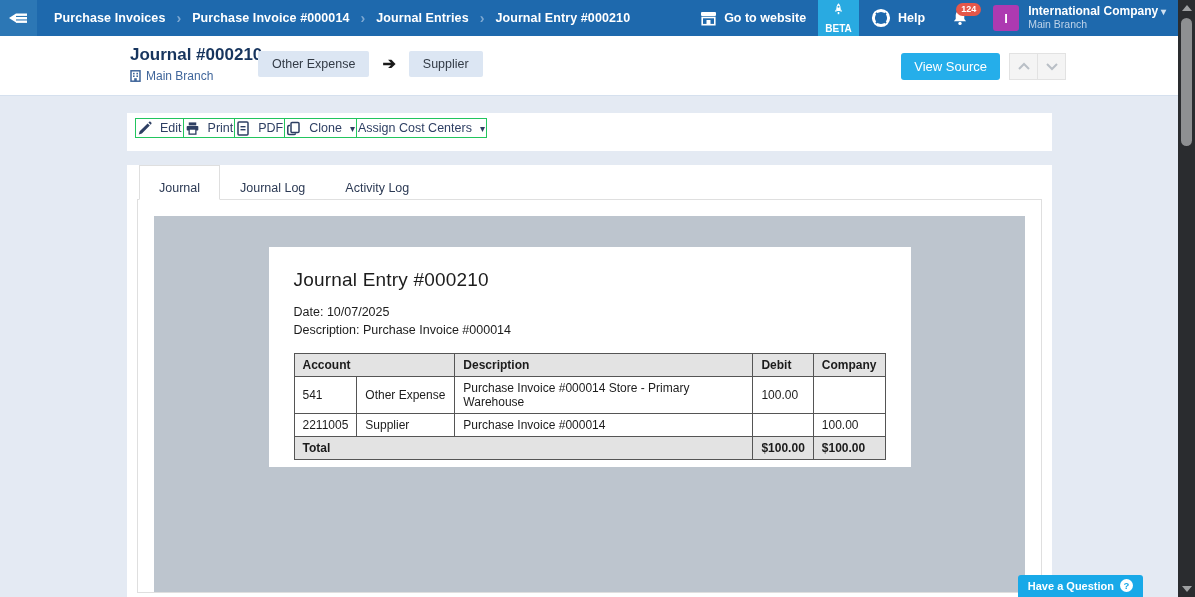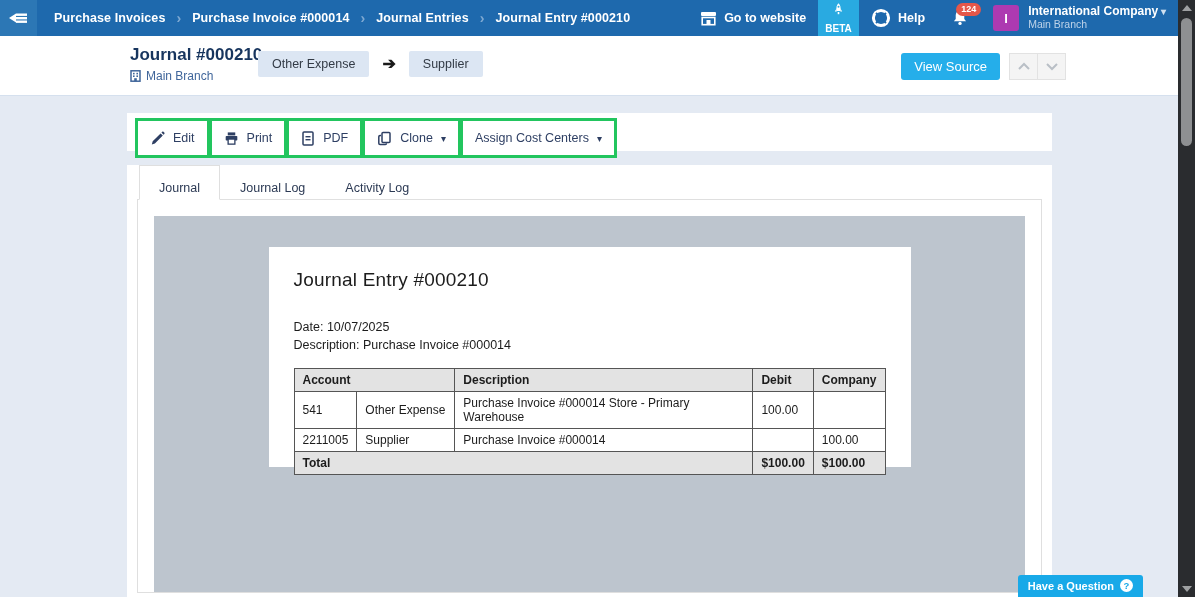--- a/index.html
+++ b/index.html
@@ -80,22 +80,22 @@
   .pager button + button { margin-left: -1px; }
 
   
   .content { position: relative; height: 501px; }
   .toolbar-card {
     position: absolute; left: 127px; top: 17px; width: 925px; height: 38px;
     background: #fff; padding: 5px 8px; display: flex;
   }
   .tb-btn {
     display: inline-flex; align-items: center; gap: 8px; background: #fff;
-    border: 3px solid #22c55e; color: #2e3f63; font-size: 12.5px; font-family: inherit;
-    padding: 0 12px; height: 40px; cursor: pointer;
+    border: 1px solid #22c55e; color: #2e3f63; font-size: 12.5px; font-family: inherit;
+    padding: 0 1px; height: 20px; cursor: pointer;
   }
   .tb-btn + .tb-btn { margin-left: -1px; }
   .tb-caret::after { content: " \25BE"; font-size: 10px; color: #2e3f63; }
 
   .tabs-panel {
     position: absolute; left: 127px; top: 69px; width: 925px; bottom: 0;
     background: #fff;
   }
   .tab-bar { display: flex; padding-left: 12px; height: 35px; align-items: stretch; position: relative; z-index: 2; }
   .tab {
@@ -108,21 +108,21 @@
     position: absolute; top: 34px; left: 10px; right: 10px; bottom: 4px;
     border: 1px solid #dfdfdf; padding: 16px 16px 0 16px; background: #fff; z-index: 1;
   }
   .preview { width: 100%; height: 100%; background: #bdc5ce; overflow: hidden; }
 
   .doc-page {
     width: 642px; height: 220px; margin: 31px auto 0; background: #fff;
     padding: 16px 25px 0; color: #1c1c1c;
   }
   .doc-title { font-size: 19px; font-weight: 400; margin-top: 6px; letter-spacing: .2px; }
-  .doc-meta { margin-top: 27px; font-size: 12.5px; line-height: 18px; }
+  .doc-meta { margin-top: 12px; font-size: 12.5px; line-height: 18px; }
   .journal-table {
     width: 100%; border-collapse: collapse; margin-top: 14px; font-size: 12px;
   }
   .journal-table th, .journal-table td {
     border: 1px solid #555; padding: 4px 8px; text-align: left; height: 21px;
   }
   .journal-table thead th { background: #e3e3e3; font-weight: 700; }
   .journal-table .total-row td { background: #e3e3e3; font-weight: 700; }
   .col-code { width: 60px; } .col-name { width: 98px; }
   .col-debit { width: 57px; } .col-credit { width: 57px; }

